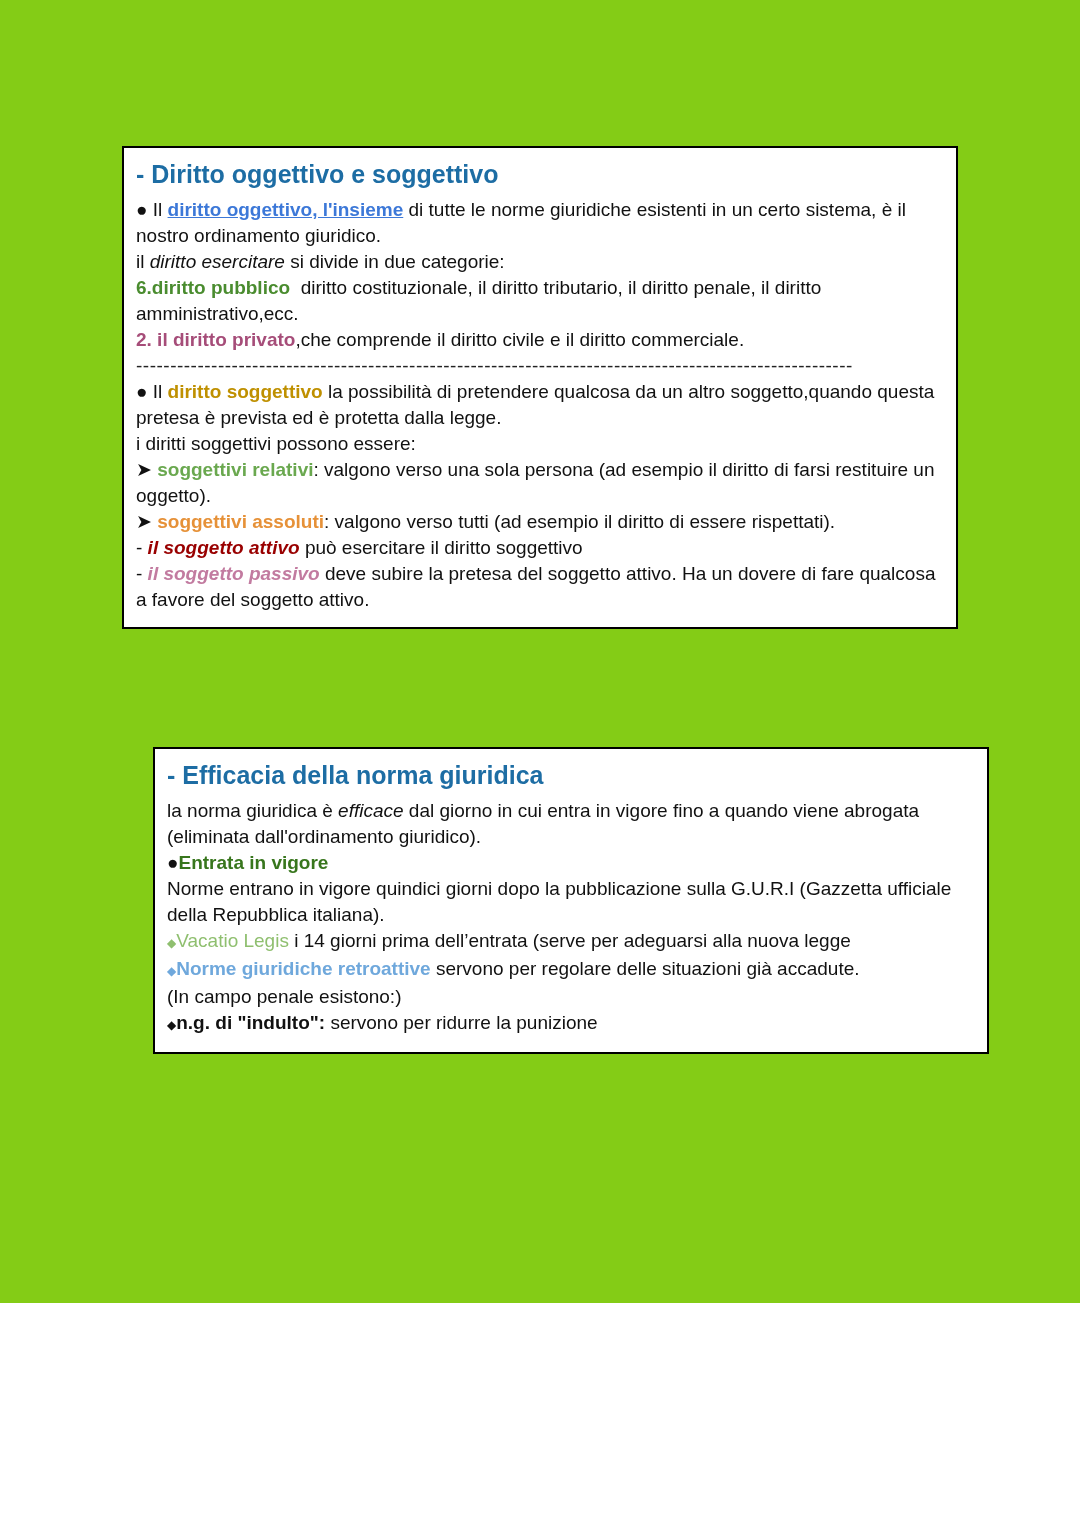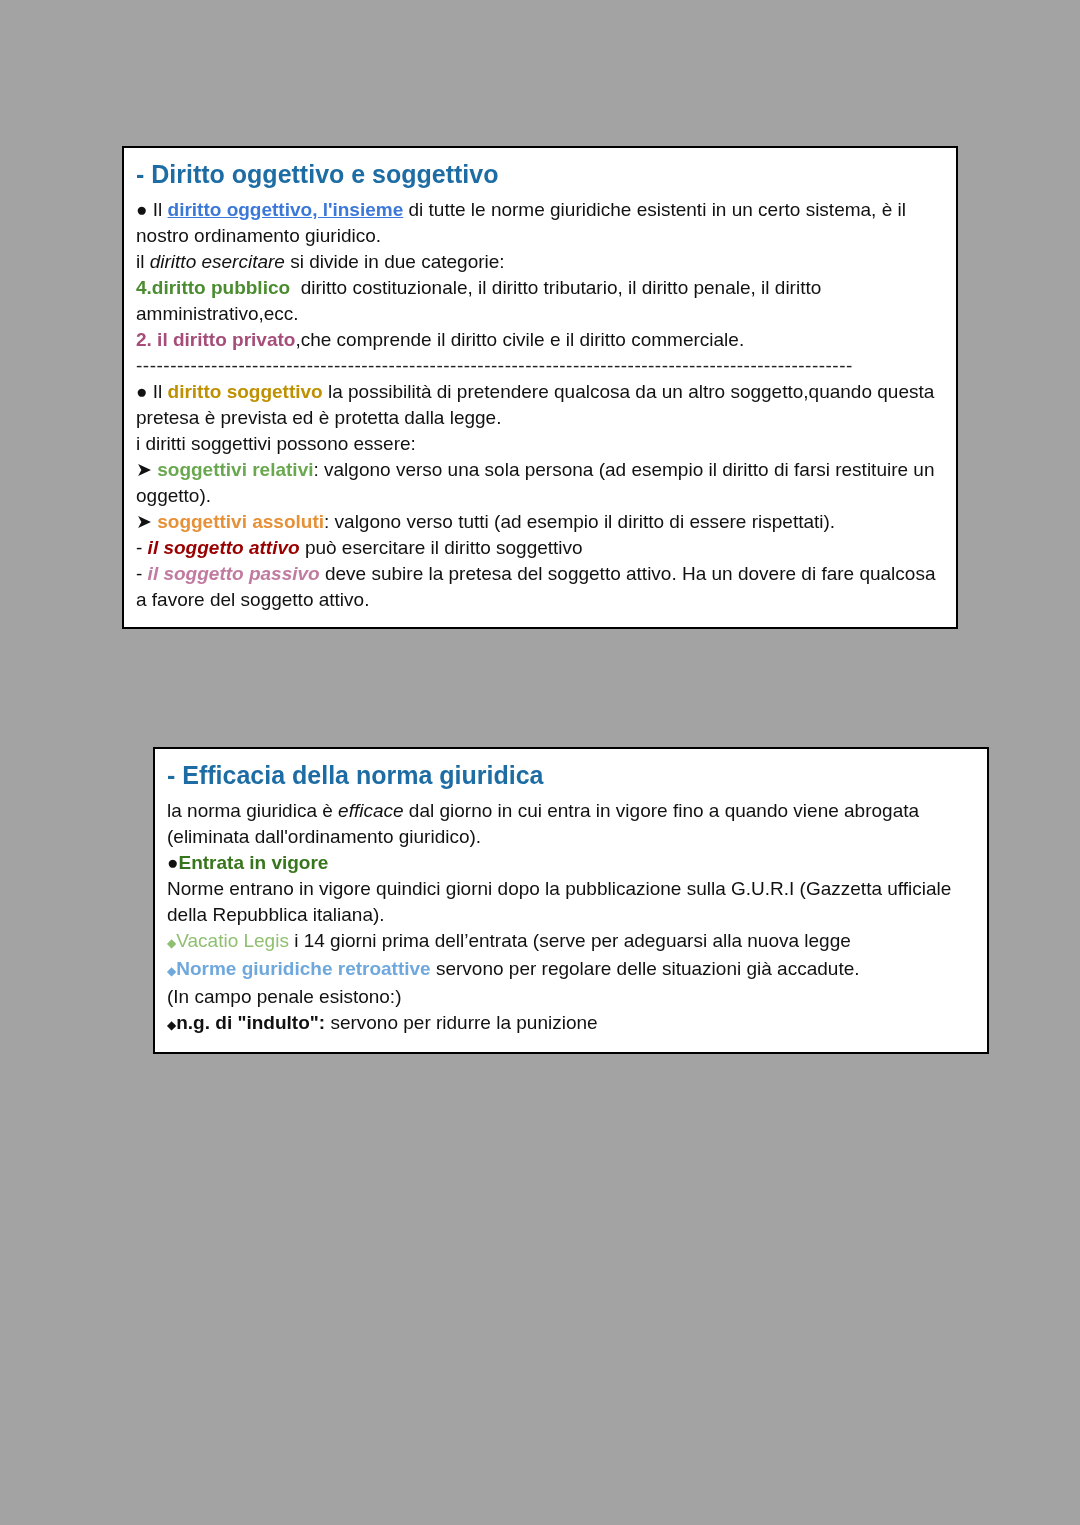--- a/index.html
+++ b/index.html
@@ -4,22 +4,22 @@
 <style>
   html, body {
     margin: 0;
     padding: 0;
     background: #ffffff;
     font-family: "Liberation Sans", sans-serif;
   }
   .page {
     position: relative;
     width: 1080px;
-    height: 1525px;
-    background: #a3a3a3;
+    height: 1303px;
+    background: #84cc16;
     overflow: hidden;
   }
   .note-box {
     position: absolute;
     left: 122px;
     width: 836px;
     box-sizing: border-box;
     border: 2px solid #000000;
     padding: 8px 14px 14px 12px;
     background: #ffffff;
@@ -53,21 +53,21 @@
 </head>
 <body>
 
 <div class="page">
 
   <section class="note-box box1">
     <h2 class="box-title" style="color: rgb(29, 109, 164);">- Diritto oggettivo e soggettivo</h2>
     <div class="box-content">
         <div class="para"><span>● </span><span>Il </span><span style="font-weight: 700; text-decoration: underline; color: rgb(60, 120, 216);">diritto oggettivo, l'insieme</span><span> di tutte le norme giuridiche esistenti in un certo sistema, è il nostro ordinamento giuridico.</span></div>
         <div class="para"><span>il </span><span style="font-style: italic;">diritto esercitare</span><span> si divide in due categorie:</span></div>
-        <div class="para"><span style="font-weight: 700; color: rgb(74, 140, 47);">4.diritto pubblico</span><span>  diritto costituzionale, il diritto tributario, il diritto penale, il diritto amministrativo,ecc.</span></div>
+        <div class="para"><span style="font-weight: 700; color: rgb(74, 140, 47);">6.diritto pubblico</span><span>  diritto costituzionale, il diritto tributario, il diritto penale, il diritto amministrativo,ecc.</span></div>
         <div class="para"><span style="font-weight: 700; color: rgb(166, 77, 121); margin-top: 40px;">2. il diritto privato</span><span>,che comprende il diritto civile e il diritto commerciale.</span></div>
         <div class="para"><span class="sep">---------------------------------------------------------------------------------------------------------</span></div>
         <div class="para"><span>● </span><span>Il </span><span style="font-weight: 700; color: rgb(191, 144, 0);">diritto soggettivo</span><span> la possibilità di pretendere qualcosa da un altro soggetto,quando questa pretesa è prevista ed è protetta dalla legge.</span></div>
         <div class="para"><span>i diritti soggettivi possono essere:</span></div>
         <div class="para"><span>➤ </span><span style="font-weight: 700; color: rgb(106, 168, 79);">soggettivi relativi</span><span>: valgono verso una sola persona (ad esempio il diritto di farsi restituire un oggetto).</span></div>
         <div class="para"><span>➤ </span><span style="font-weight: 700; color: rgb(230, 145, 56);">soggettivi assoluti</span><span>: valgono verso tutti (ad esempio il diritto di essere rispettati).</span></div>
         <div class="para"><span>- </span><span style="font-weight: 700; font-style: italic; color: rgb(153, 0, 0);">il soggetto attivo</span><span> può esercitare il diritto soggettivo</span></div>
         <div class="para"><span>- </span><span style="font-weight: 700; font-style: italic; color: rgb(194, 123, 160);">il soggetto passivo</span><span> deve subire la pretesa del soggetto attivo. Ha un dovere di fare qualcosa a favore del soggetto attivo.</span></div>
       </div>
   </section>

